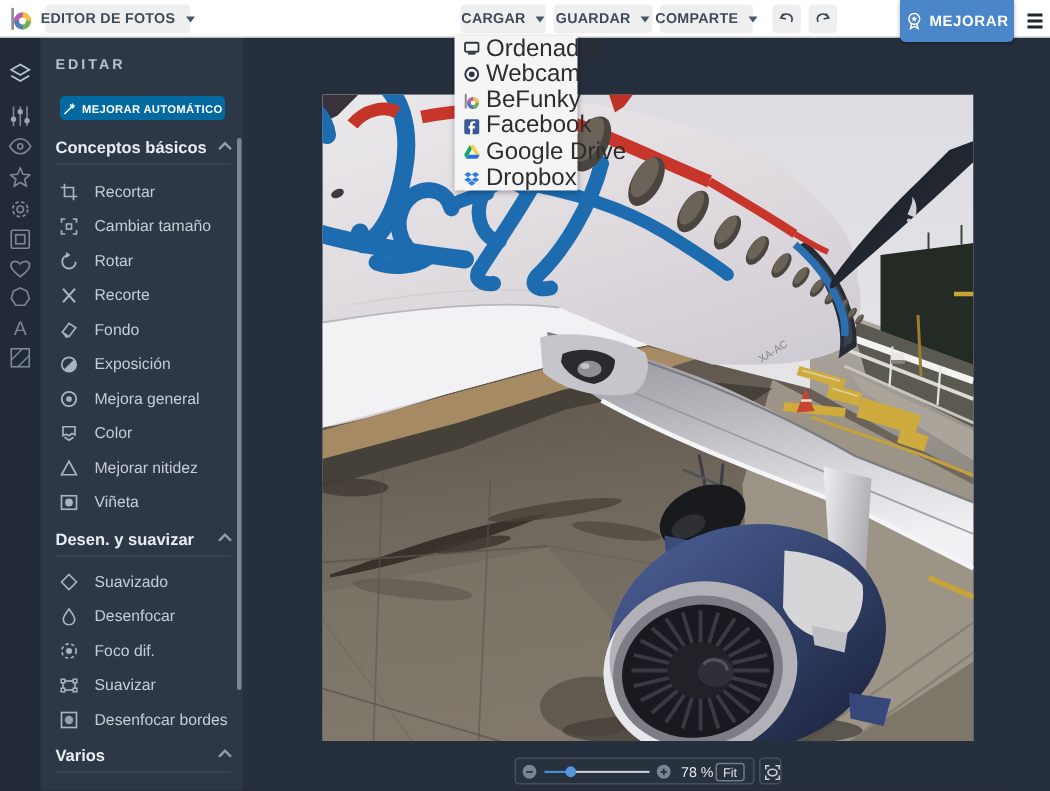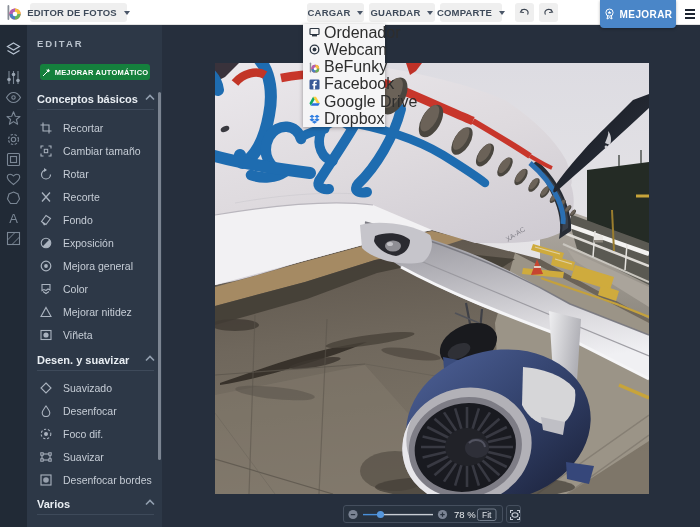--- a/index.html
+++ b/index.html
@@ -6,21 +6,21 @@
 .topbar{position:absolute;left:0;top:0;width:700px;height:25px;background:#fff;border-bottom:1px solid #e3e3e3;z-index:5}
 .chip{position:absolute;z-index:6;top:3px;height:19px;background:#efefef;border-radius:3px;color:#3e4a5a;font-size:9.5px;font-weight:bold;letter-spacing:.2px;display:flex;align-items:center;justify-content:center;white-space:nowrap}
 .caret{display:inline-block;width:0;height:0;border-left:3.5px solid transparent;border-right:3.5px solid transparent;border-top:4.5px solid #4a5668;margin-left:7px}
 .logo{position:absolute;z-index:6;left:7px;top:5px;width:14px;height:15px}
 .mejorar{position:absolute;left:600px;top:0;width:76px;height:28px;background:#4a86c8;border-radius:0 0 4px 4px;color:#fff;font-size:10px;font-weight:bold;letter-spacing:.4px;display:flex;align-items:center;justify-content:center;z-index:6;box-shadow:0 1px 3px rgba(0,0,0,.3)}
 .burger{position:absolute;left:685px;top:9px;width:10px;z-index:6}
 .burger div{height:2px;background:#1c2430;margin-bottom:2px}
 .strip{position:absolute;left:0;top:25px;width:27px;height:502px;background:#212a36;z-index:3}
 .panel{position:absolute;left:27px;top:25px;width:135px;height:502px;background:#2d3847;z-index:3;overflow:hidden}
 .editar{position:absolute;left:10px;top:13px;font-size:9.5px;color:#b9c2cc;letter-spacing:2px;font-weight:bold}
-.autobtn{position:absolute;left:13px;top:39px;width:110px;height:16px;white-space:nowrap;background:#15803d;border-radius:3px;color:#fff;font-size:7.5px;font-weight:bold;letter-spacing:.2px;display:flex;align-items:center;justify-content:center}
+.autobtn{position:absolute;left:13px;top:39px;width:110px;height:16px;white-space:nowrap;background:#0369a1;border-radius:3px;color:#fff;font-size:7.5px;font-weight:bold;letter-spacing:.2px;display:flex;align-items:center;justify-content:center}
 .sechead{position:absolute;left:10px;width:118px;font-size:11px;font-weight:bold;color:#e9eef3}
 .sechead .chev{position:absolute;right:0;top:1px}
 .hr{position:absolute;left:10px;width:117px;height:1px;background:#3e4a5a}
 .item{position:absolute;left:13px;width:125px;height:20px;color:#c6cdd6;font-size:10.5px;display:flex;align-items:flex-end;white-space:nowrap}
 .item .ic{width:12px;height:12px;margin-right:11px;flex:none}
 .sbar{position:absolute;left:158px;top:92px;width:3px;height:368px;background:#7c8592;border-radius:2px;z-index:4}
 .main{position:absolute;left:162px;top:25px;width:538px;height:502px;background:#262f3d;z-index:1}
 .photo{position:absolute;left:215px;top:63px;width:434px;height:431px;z-index:2}
 .dd{position:absolute;left:303px;top:24px;width:82px;height:103px;background:#f5f5f6;box-shadow:0 1px 4px rgba(0,0,0,.35);z-index:7}
 .dditem{position:absolute;left:0;width:82px;height:17px;display:flex;align-items:center;color:#2d2d2d;font-size:16px;white-space:nowrap}

